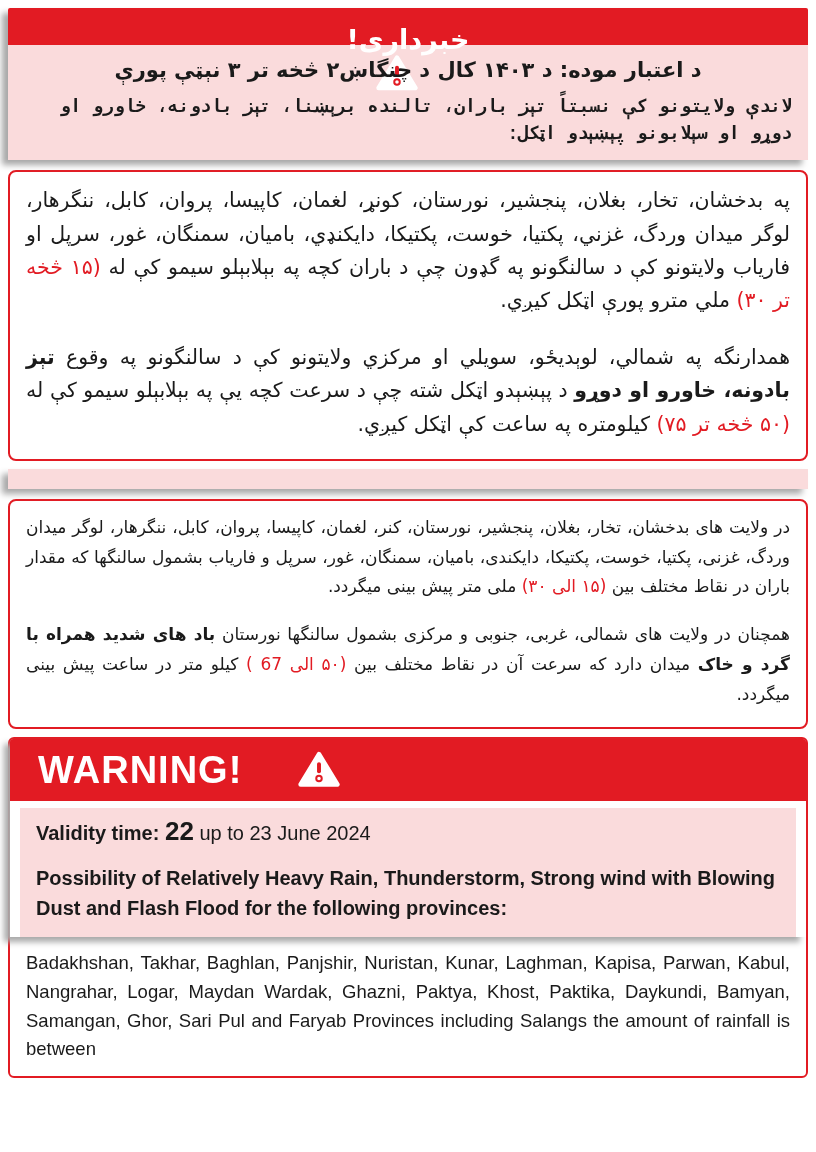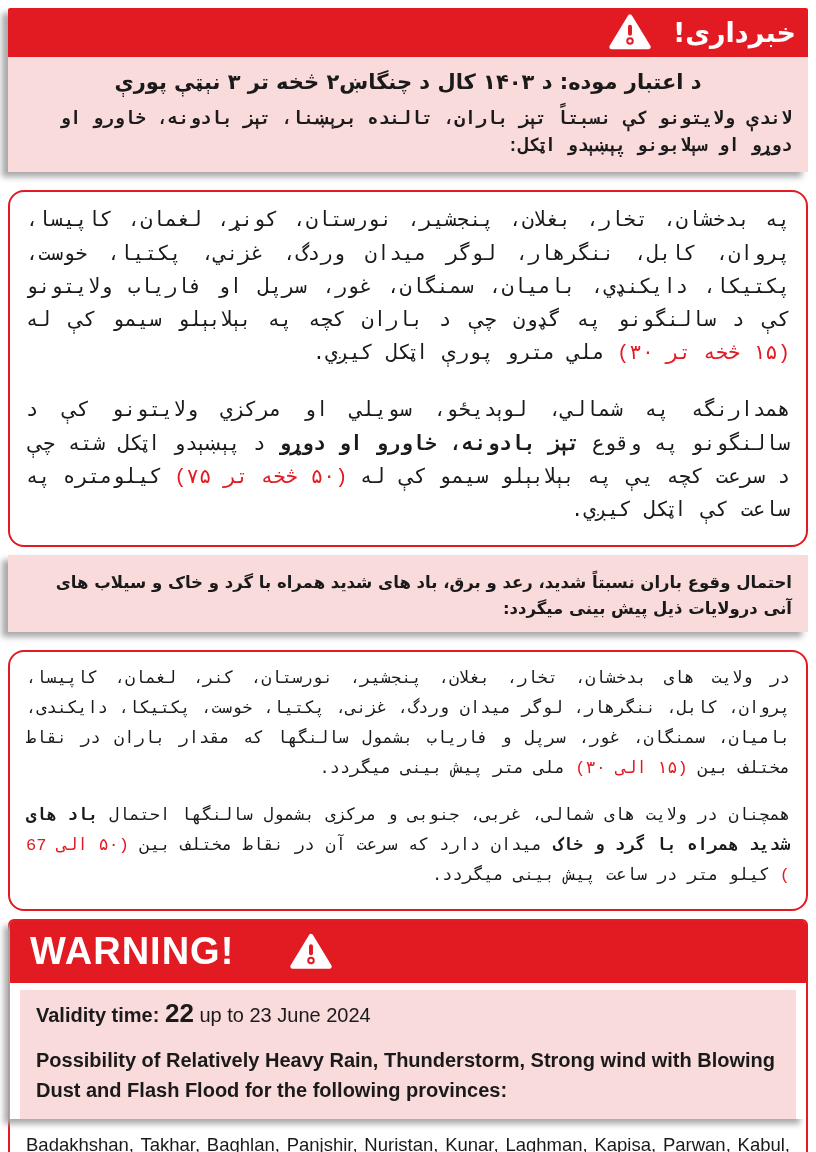--- a/index.html
+++ b/index.html
@@ -7,51 +7,51 @@
     --toolbar_gray:#d8d8d8; --shadow_gray:#a9a9a9; --ink:#1a1a1a;
   }
   *{box-sizing:border-box;}
   html,body{margin:0;padding:0;background:#fff;}
   body{width:816px;font-family:"DejaVu Sans",sans-serif;color:var(--ink);}
   .page{width:816px;min-height:1152px;padding:8px 8px 0 8px;}
 
   
   .shadow-group{box-shadow:-6px 5px 6px var(--shadow_gray);position:relative;}
   .red-header{background:var(--red);color:#fff;display:flex;align-items:center;border-radius:2px 2px 0 0;}
-  .red-header.h-rtl{direction:rtl;height:49px;padding:16px 12px;font-weight:bold;}
+  .red-header.h-rtl{direction:rtl;height:37px;padding:16px 12px;font-weight:bold;flex-direction:column;}
   .hdr-label-rtl{font-size:27px;font-weight:bold;letter-spacing:0;}
   .tri{display:inline-flex;align-items:center;color:var(--red);}
   .tri svg{display:block;}
   .tri-lg{margin:0 22px 0 0;}
   .tri-md{margin:0 40px 0 0;}
   .tri-en{margin-left:10px;color:var(--red);}
 
   
   .pink{background:var(--pink);}
   .pink-rtl{direction:rtl;padding:9px 16px 11px;}
   .validity-rtl{text-align:center;font-weight:bold;font-size:21px;line-height:1.6;}
   .subtitle-rtl{text-align:right;font-weight:bold;line-height:1.55;margin-top:6px;}
   .p1 .subtitle-rtl{font-size:18px;font-family:Liberation Mono, monospace;}
   .p2 .validity-rtl{font-size:21px;}
   .p2 .subtitle-rtl{font-size:16.5px;}
 
   
-  .white-box{border:2px solid var(--red);border-radius:16px;background:#fff;margin-top:18px;
-             direction:rtl;text-align:justify;padding:12px 16px 18px;font-family:Liberation Mono, monospace;}
+  .white-box{border:2px solid var(--red);border-radius:8px;background:#fff;margin-top:10px;
+             direction:rtl;text-align:justify;padding:12px 16px 18px;}
   .white-box p{margin:0;}
   .wb1{font-size:20.5px;line-height:1.62;}
   .wb1 p + p{margin-top:24px;}
   .wb2{font-size:17px;line-height:1.75;}
   .wb2 p + p{margin-top:18px;}
 
   .sec{margin-bottom:8px;}
 
   
   .outer-box{border:2px solid var(--red);border-radius:6px;background:#fff;margin-bottom:22px;}
-  .red-header.h-en{height:62px;padding:0 0 0 20px;border-radius:3px 3px 0 0;gap:46px;}
+  .red-header.h-en{height:62px;padding:0 0 0 28px;border-radius:3px 3px 0 0;gap:46px;}
   .en-title{font-size:38px;font-weight:bold;letter-spacing:1px;}
   .pink-en{margin:7px 10px 4px 10px;padding:10px 16px 14px;}
   .en-validity{font-size:20px;line-height:1.4;}
   .en-possibility{font-size:20px;font-weight:bold;line-height:1.5;margin-top:16px;}
   .en-body{padding:8px 16px 12px;font-size:18.5px;line-height:1.55;text-align:justify;}
   .en-body p{margin:0;}
 
   
   .seg-red{color:var(--red);}
   .seg-bold{font-weight:bold;}
@@ -84,26 +84,25 @@
     </div>
     <div class="white-box wb1" dir="rtl">
       <p><span>په بدخشان، تخار، بغلان، پنجشیر، نورستان، کونړ، لغمان، کاپیسا، پروان، کابل، ننگرهار، لوگر میدان وردگ، غزني، پکتیا، خوست، پکتیکا، دایکنډي، بامیان، سمنگان، غور، سرپل او فاریاب ولایتونو کې د سالنگونو په گډون چې د باران کچه په بېلابېلو سیمو کې له </span><span class="seg-red">(۱۵ څخه تر ۳۰)</span><span> ملي مترو پورې اټکل کیږي.</span></p>
       <p><span>همدارنگه په شمالي، لوېدیځو، سویلي او مرکزي ولایتونو کې د سالنگونو په وقوع </span><span class="seg-bold">تېز بادونه، خاورو او دوړو</span><span> د پېښېدو اټکل شته چې د سرعت  کچه یې په بېلابېلو سیمو کې له </span><span class="seg-red">(۵۰ څخه تر ۷۵)</span><span> کیلومتره  په ساعت کې اټکل کیږي.</span></p>
     </div>
   </section>
 
   <section class="sec">
     <div class="shadow-group">
       <div class="pink pink-rtl p2" dir="rtl">
-        <div class="subtitle-rtl">احتمال وقوع باران نسبتاً شدید، رعد و برق،  باد های شدید همراه با گرد و خاک و سیلاب های آنی درولایات ذیل پیش بینی میگردد:</div>
       </div>
     </div>
     <div class="white-box wb2" dir="rtl">
       <p><span>در ولایت های بدخشان، تخار، بغلان، پنجشیر، نورستان، کنر، لغمان، کاپیسا، پروان، کابل، ننگرهار، لوگر میدان وردگ، غزنی، پکتیا، خوست، پکتیکا، دایکندی، بامیان، سمنگان،  غور، سرپل و فاریاب بشمول سالنگها که مقدار  باران در نقاط مختلف بین   </span><span class="seg-red">(۱۵ الی ۳۰)</span><span> ملی متر پیش بینی میگردد.</span></p>
-      <p><span>همچنان در ولایت های شمالی، غربی، جنوبی و مرکزی بشمول سالنگها احتمال </span><span class="seg-bold">باد های شدید همراه با گرد و خاک</span><span> میدان دارد که سرعت آن در نقاط مختلف بین </span><span class="seg-red">(۵۰ الی 67 )</span><span> کیلو متر در ساعت پیش بینی میگردد.</span></p>
+      <p><span>همچنان در ولایت های شمالی، غربی، جنوبی و مرکزی بشمول سالنگها نورستان </span><span class="seg-bold">باد های شدید همراه با گرد و خاک</span><span> میدان دارد که سرعت آن در نقاط مختلف بین </span><span class="seg-red">(۵۰ الی 67 )</span><span> کیلو متر در ساعت پیش بینی میگردد.</span></p>
     </div>
   </section>
 
   <section class="outer-box en-font">
     <div class="shadow-group">
       <div class="red-header h-en">
         <span class="en-title">WARNING!</span>
         <span class="tri tri-en">
           <svg width="42" height="38" viewBox="0 0 64 56">
               <path d="M32 4 L60 50 H4 Z" fill="#fff" stroke="#fff" stroke-width="7" stroke-linejoin="round"></path>

